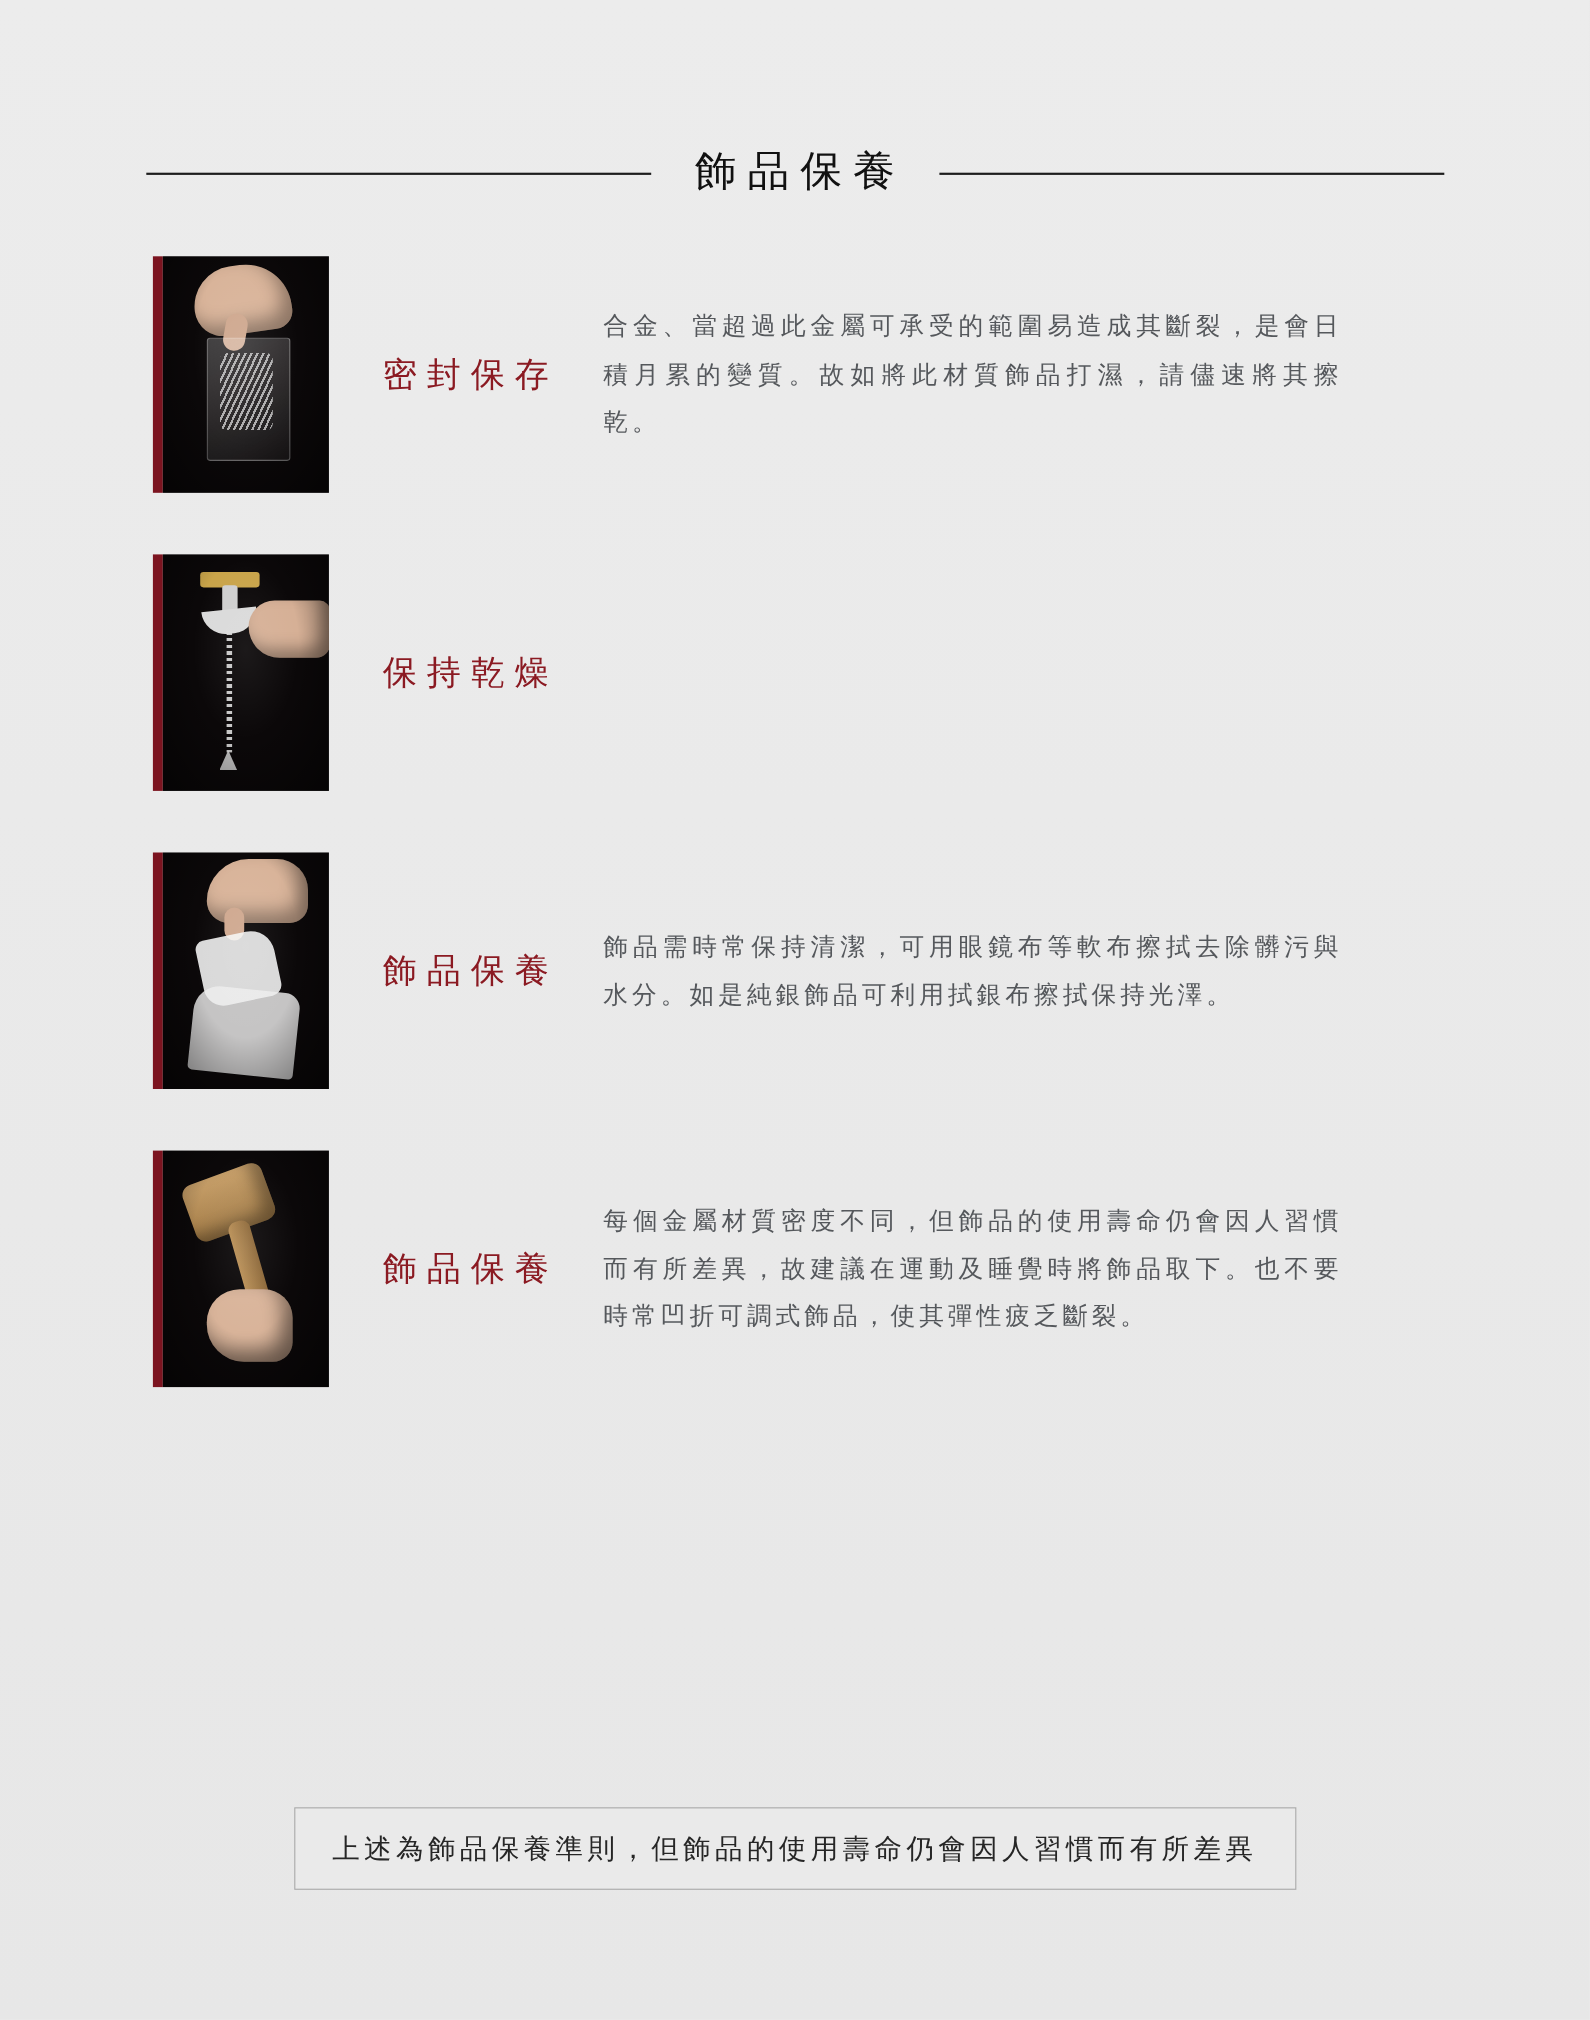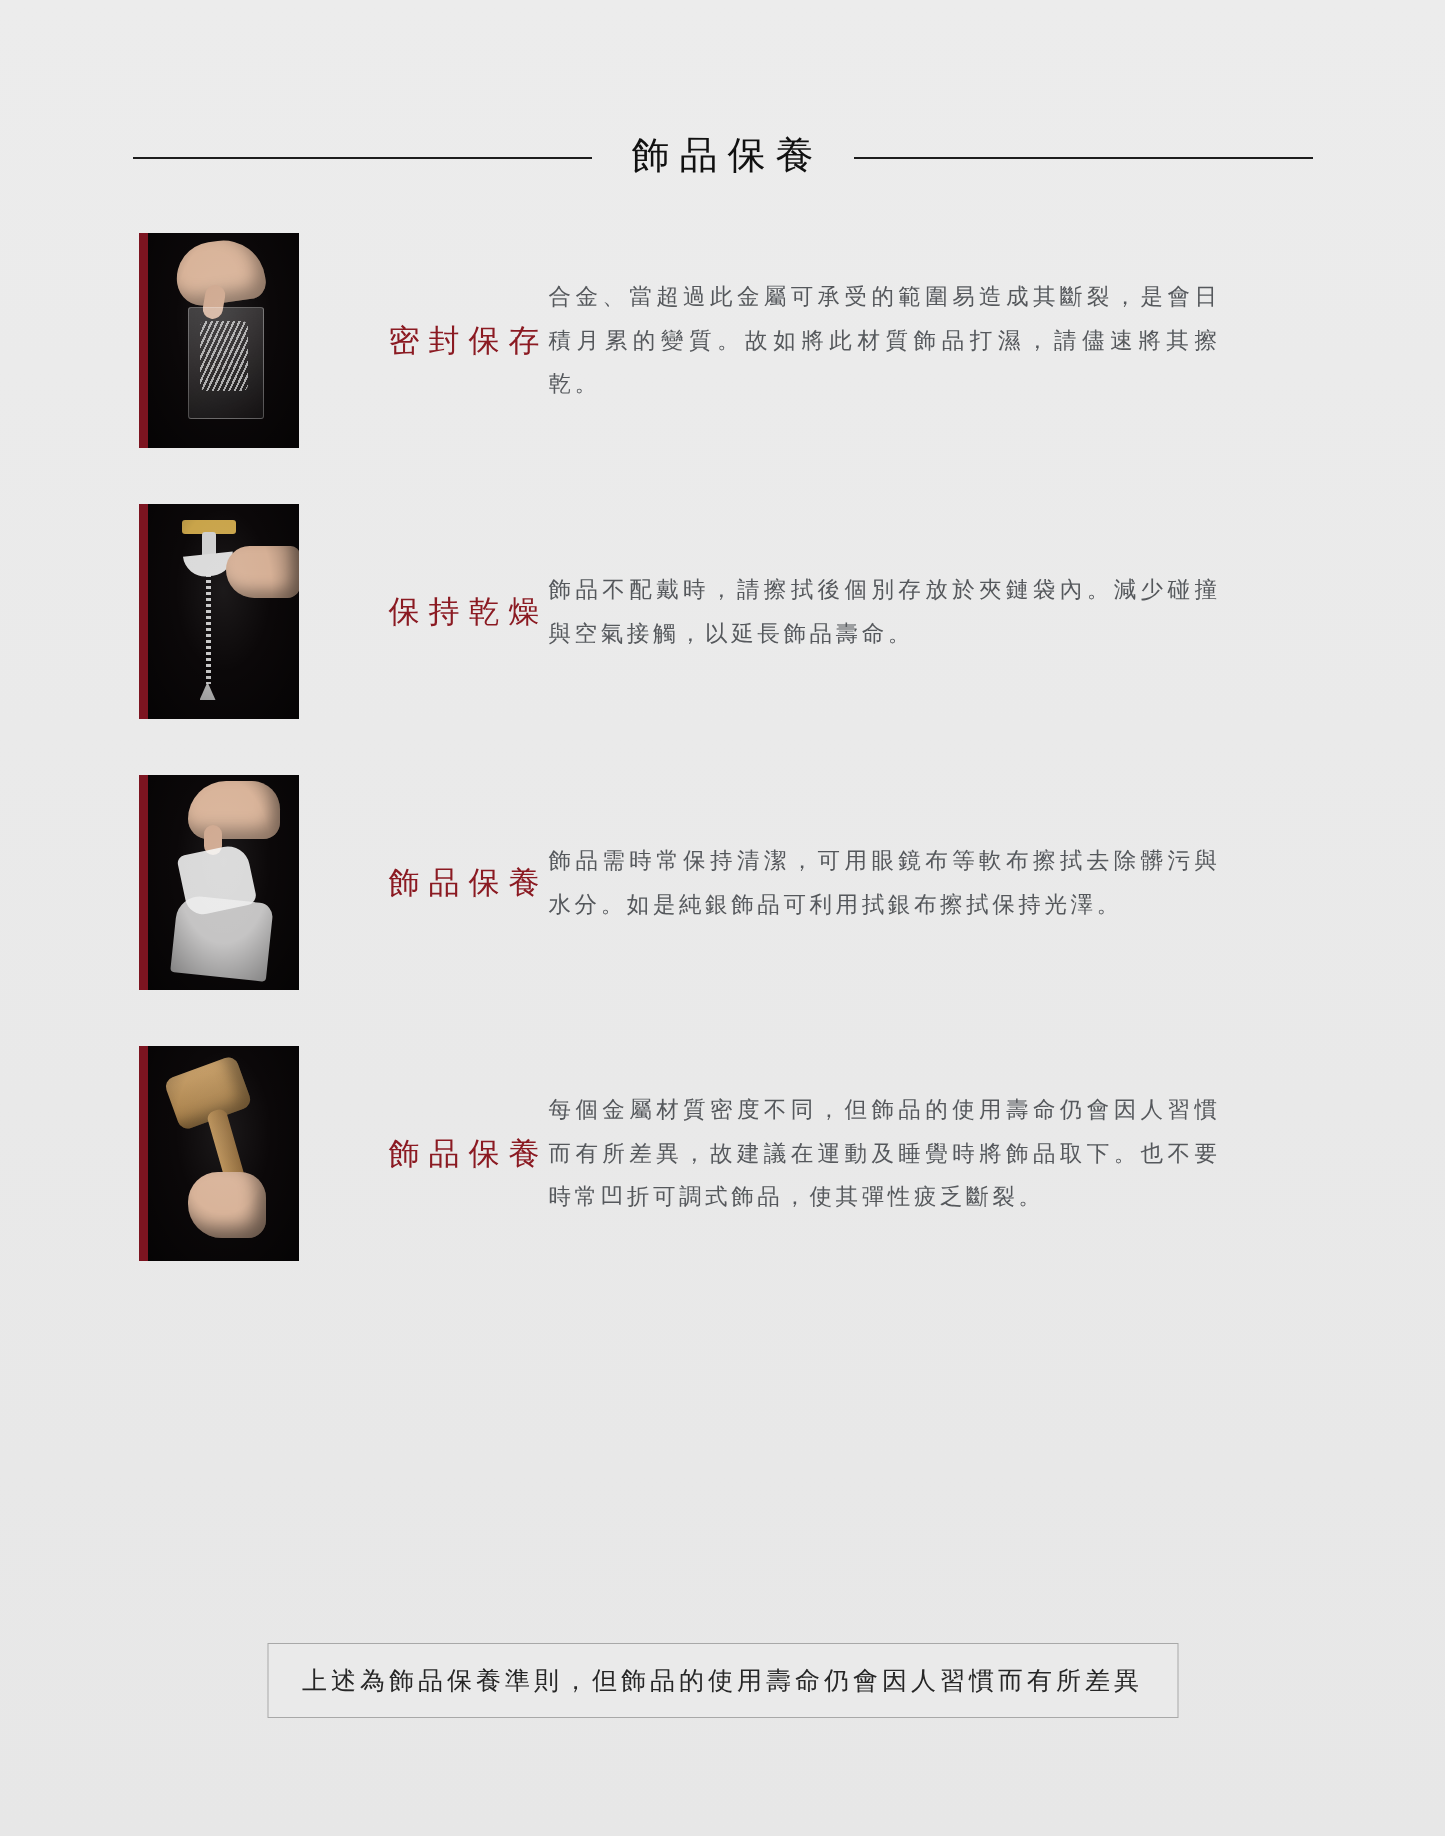--- a/index.html
+++ b/index.html
@@ -273,21 +273,21 @@
   }
 
   .item-body {
     display: flex;
     align-items: center;
     flex: 1 1 auto;
   }
   .item-title {
     width: 250px;
     min-width: 250px;
-    text-align: right;
+    text-align: center;
     color: #8b1a22;
     font-size: 31px;
     letter-spacing: 9px;
     text-indent: 9px;
     font-weight: 500;
   }
   .item-text {
     flex: 1 1 auto;
     max-width: 672px;
     color: #55585c;
@@ -351,21 +351,20 @@
           <div class="tap"></div>
           <div class="tapstem"></div>
           <div class="spout"></div>
           <div class="hand2"></div>
           <div class="chain2"></div>
           <div class="pendant"></div>
         </div>
       </div>
       <div class="item-body">
         <div class="item-title">保持乾燥</div>
-        <div class="item-text">飾品不配戴時，請擦拭後個別存放於夾鏈袋內。減少碰撞與空氣接觸，以延長飾品壽命。</div>
       </div>
     </div>
 
     <div class="item">
       <div class="thumb-wrap">
         <div class="thumb-accent"></div>
         <div class="thumb ph3">
           <div class="hand3"></div>
           <div class="finger3"></div>
           <div class="cloth1"></div>

